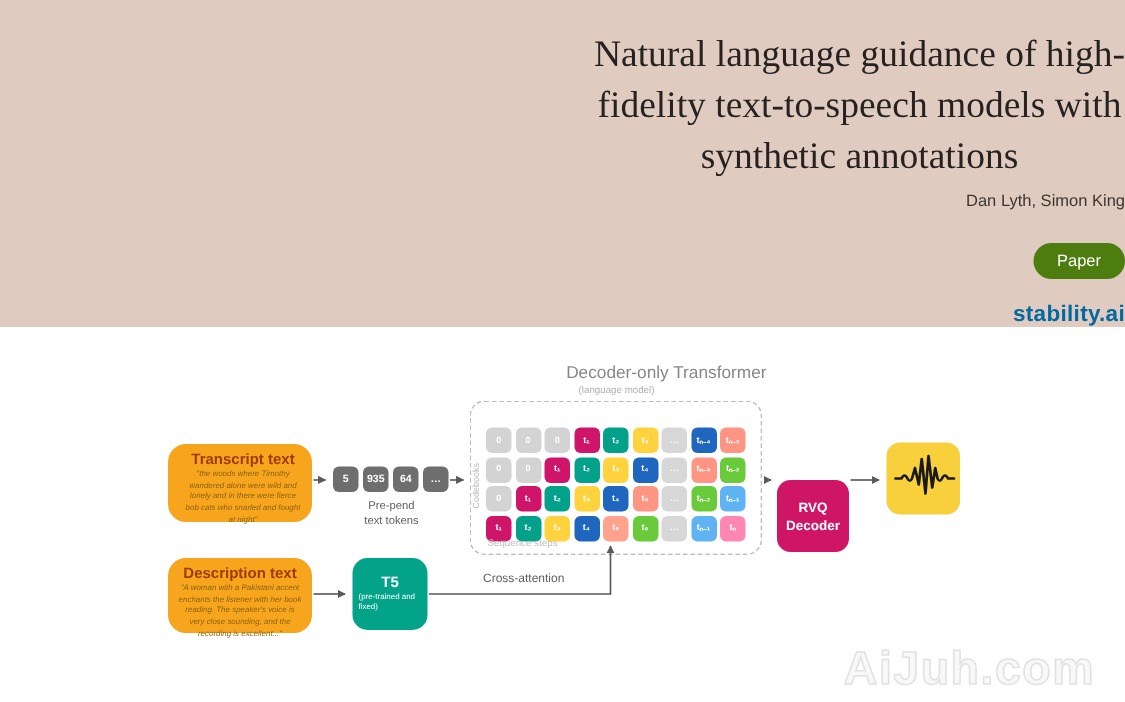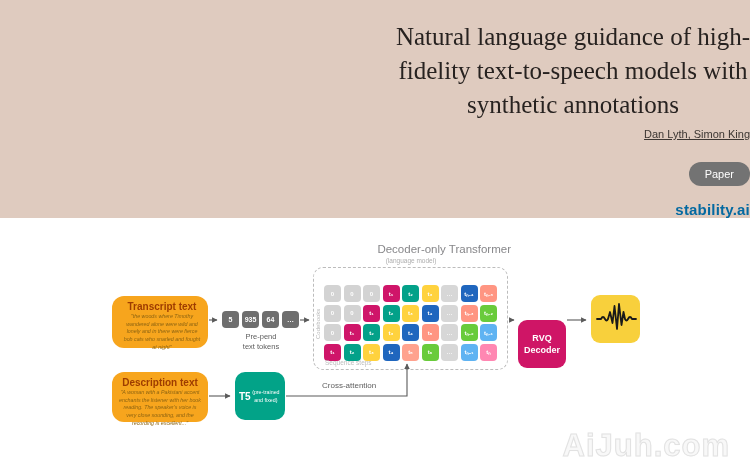--- a/index.html
+++ b/index.html
@@ -4,22 +4,22 @@
 <style>
   * { margin:0; padding:0; box-sizing:border-box; }
   html,body { width:750px; height:468px; overflow:hidden; background:#ffffff;
               font-family:"Liberation Sans", sans-serif; }
   .page { position:relative; width:750px; height:468px; }
 
   
   .hero { height:218px; display:flex; flex-direction:column; align-items:flex-end; }
   .title { font-family:"Liberation Serif", serif; font-weight:400; font-size:25px;
            line-height:1.36; color:#272220; text-align:center; margin-top:20px; }
-  .authors { font-size:11px; color:#3c3632; margin-top:6px;text-decoration:underline; }
-  .paper-btn { margin-top:22px; background:#737373; color:#ffffff; font-size:11px;
+  .authors { font-size:11px; color:#3c3632; margin-top:6px; }
+  .paper-btn { margin-top:22px; background:#4d7c0f; color:#ffffff; font-size:11px;
                padding:6px 16px; border-radius:18px; border:none; cursor:pointer; }
   .brand { margin-top:15px; font-size:15px; font-weight:bold; color:#0369a1; letter-spacing:.2px; cursor:pointer; }
 
   
   .diagram { position:absolute; left:0; top:218px; width:750px; height:250px; }
   .dec-title { position:absolute; left:311px; top:25px; width:200px; text-align:right;
                font-size:11.5px; color:#87878a; }
   .dec-sub { position:absolute; left:311px; top:39px; width:200px; text-align:center;
              font-size:6.5px; color:#aeaeae; }
   .dashed-box { position:absolute; left:313px; top:49px; width:195px; height:103px;
@@ -39,22 +39,22 @@
   .transcript { left:112px; top:78px; width:96px; height:52px;padding-left:10px; }
   .descbox   { left:112px; top:154px; width:96px; height:50px; }
 
   .prepend-row { position:absolute; left:222px; top:93px; display:flex; gap:3px; }
   .ptok { width:17px; height:17px; border-radius:4px; color:#fff; font-size:7px; font-weight:bold;
           display:flex; align-items:center; justify-content:center; }
   .prepend-label { position:absolute; left:222px; top:114px; width:78px; text-align:center;
                    font-size:7.5px; color:#5e5e5e; line-height:1.35; }
 
   .t5-box { position:absolute; left:235px; top:154px; width:50px; height:48px; border-radius:10px;
-            color:#fff; display:flex; flex-direction:row; align-items:center; justify-content:center;
-            text-align:center; padding:0 4px; }
+            color:#fff; display:flex; flex-direction:column; align-items:center; justify-content:center;
+            padding:0 4px; }
   .t5-title { font-size:10px; font-weight:bold; }
   .t5-sub { font-size:5.3px; line-height:1.4; margin-top:1px; }
 
   .cross-label { position:absolute; left:322px; top:163px; font-size:8px; color:#5e5e5e; }
 
   .rvqdec { position:absolute; left:518px; top:77px; width:48px; height:48px; border-radius:9px;
             color:#fff; font-size:9px; font-weight:bold; line-height:1.35; text-align:center;
             display:flex; align-items:center; justify-content:center; }
   .wavebox { position:absolute; left:591px; top:77px; width:49px; height:48px; border-radius:9px;
              display:flex; align-items:center; justify-content:center; }

